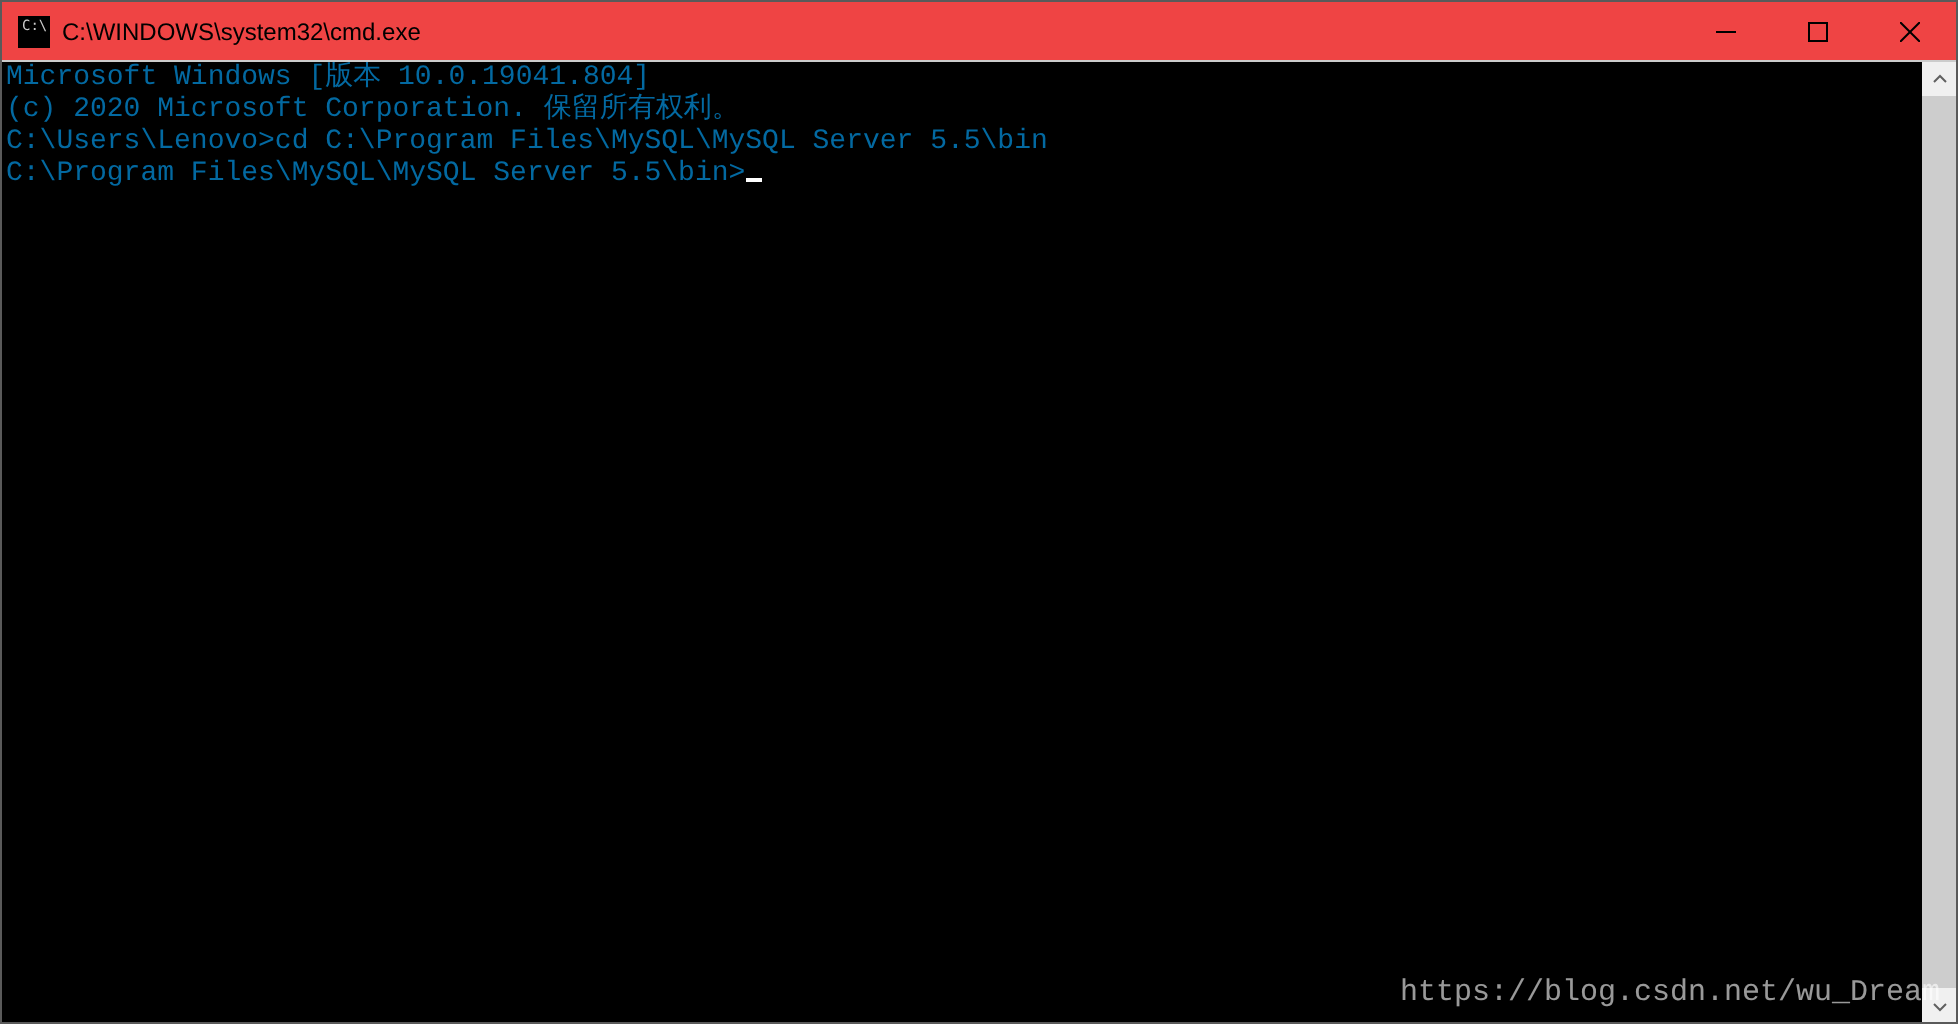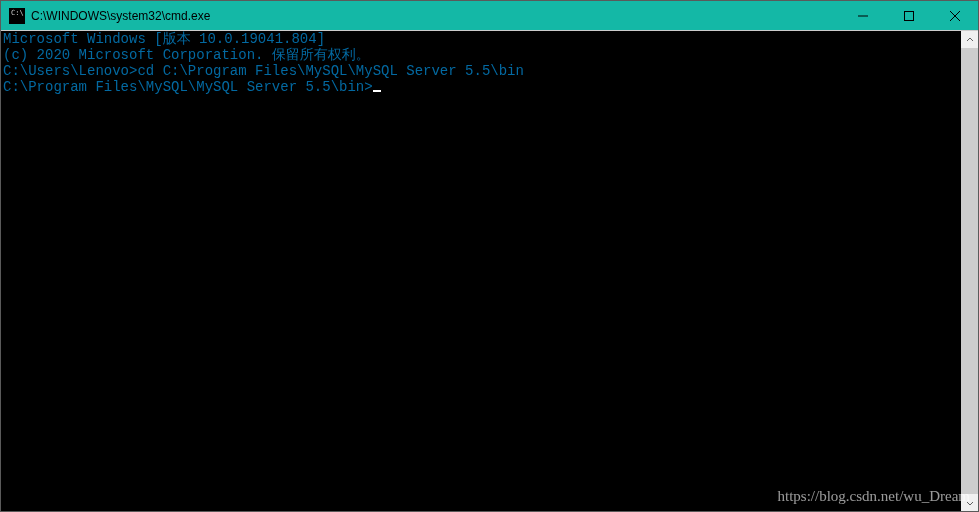--- a/index.html
+++ b/index.html
@@ -2,21 +2,21 @@
 <html><head>
   <meta charset="utf-8">
   <style>
     * { margin: 0; padding: 0; box-sizing: border-box; }
     html, body { width: 979px; height: 512px; overflow: hidden; font-family: "Segoe UI", Tahoma, sans-serif; background: #333; }
     .window {
       width: 979px; height: 512px; background: #fff; border: 1px solid #5a5a5a;
       display: flex; flex-direction: column;
     }
     .titlebar {
-      height: 30px; background: #14b8a6; display: flex; align-items: center;
+      height: 30px; background: #ef4444; display: flex; align-items: center;
       border-bottom: 1px solid #ccc;
     }
     .titlebar-icon {
       width: 16px; height: 16px; margin-left: 8px; margin-right: 6px;
       background: #000; position: relative; flex-shrink: 0;
     }
     .titlebar-icon::after {
       content: "C:\\"; color: #ccc; font-size: 7px; font-family: monospace;
       position: absolute; top: 2px; left: 2px; line-height: 6px;
     }
@@ -50,21 +50,21 @@
     }
     .scroll-arrow.up { top: 0; }
     .scroll-arrow.down { bottom: 0; }
     .scroll-arrow svg { width: 8px; height: 8px; }
     .scroll-thumb {
       position: absolute; left: 0; top: 17px; width: 17px; height: calc(100% - 34px);
       background: #cdcdcd;
     }
     .watermark {
       position: absolute; right: 8px; bottom: 6px; color: rgba(255,255,255,0.6);
-      font-family: Liberation Serif, serif; font-size: 15px; pointer-events: none;
+      font-family: Liberation Mono, monospace; font-size: 15px; pointer-events: none;
     }
   </style>
 </head>
 <body>
 
 <div class="window">
   <div class="titlebar">
     <div class="titlebar-icon"></div>
     <div class="titlebar-title">C:\WINDOWS\system32\cmd.exe</div>
     <div class="titlebar-controls">

